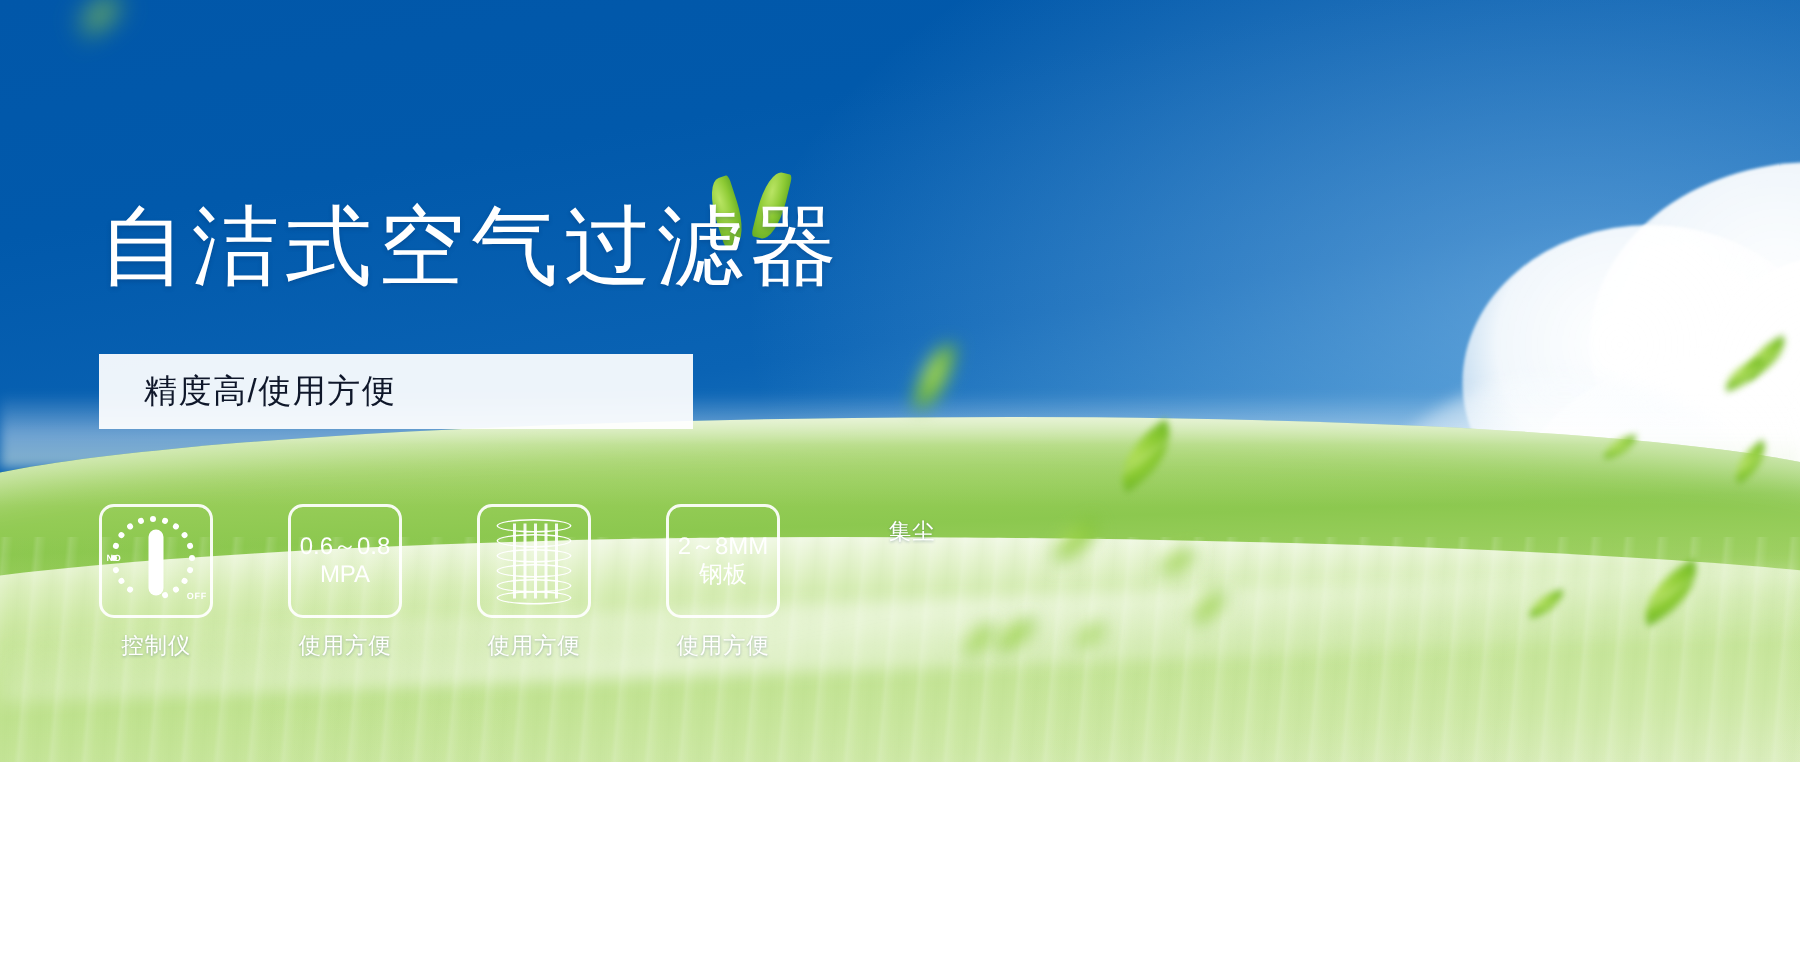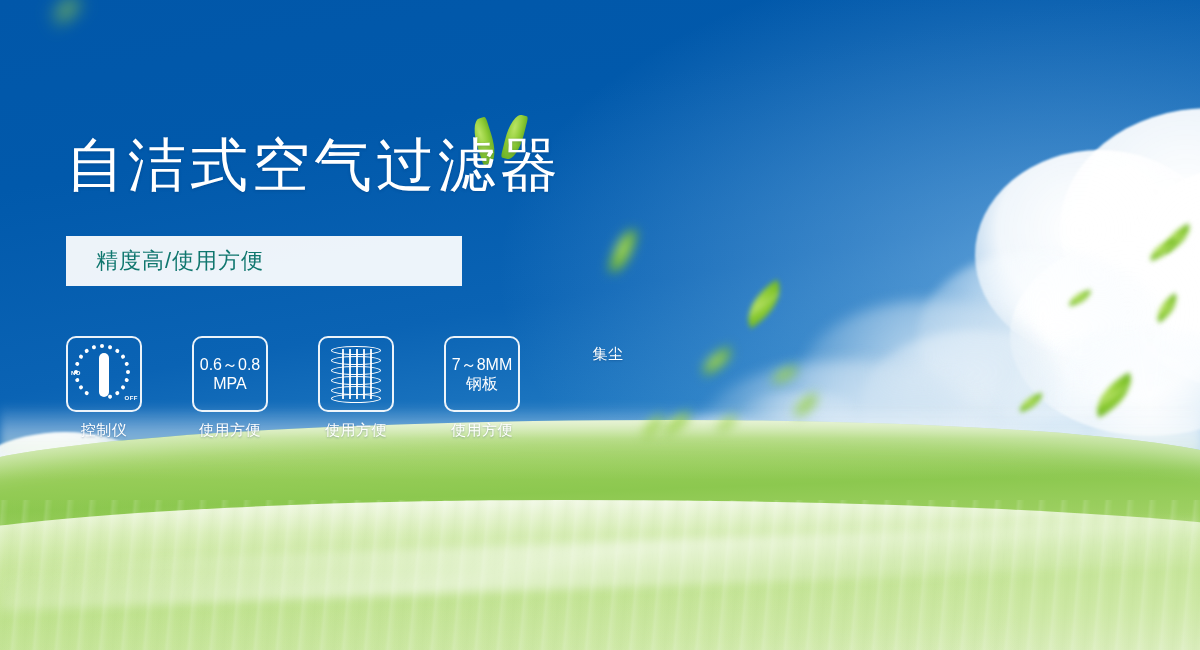--- a/index.html
+++ b/index.html
@@ -5,21 +5,21 @@
   html, body {
     margin: 0;
     padding: 0;
     background: #ffffff;
   }
   * { box-sizing: border-box; }
 
   .banner {
     position: relative;
     width: 1200px;
-    height: 650px;
+    height: 508px;
     overflow: hidden;
     font-family: "Liberation Sans", "DejaVu Sans", sans-serif;
     background: #0458a8;
   }
 
   
   .sky {
     position: absolute;
     inset: 0;
     background:
@@ -158,21 +158,21 @@
     white-space: nowrap;
   }
   .subbar .part-right {
     flex: 1;
     background: rgba(255,255,255,0.93);
     display: flex; align-items: center;
     justify-content: flex-start;
     padding-left: 30px;
   }
   .subbar .part-right .txt {
-    color: #0f766e;
+    color: #0f172a;
     font-size: 22px;
     font-weight: 400;
     letter-spacing: 1px;
     white-space: nowrap;
   }
 
   
   .features {
     position: absolute;
     left: 66px;
@@ -422,21 +422,21 @@
           <span class="ring" style="top:30px;"></span>
           <span class="ring" style="top:40px;"></span>
           <span class="ring" style="top:48px;"></span>
         </div>
       </div>
       <div class="caption">使用方便</div>
     </div>
 
     <div class="feature">
       <div class="box">
-        <span class="ttxt">7～8MM</span>
+        <span class="ttxt">2～8MM</span>
         <span class="ttxt">钢板</span>
       </div>
       <div class="caption">使用方便</div>
     </div>
 
     <div class="feature">
       <div class="caption">集尘</div>
     </div>
 
   </div>

